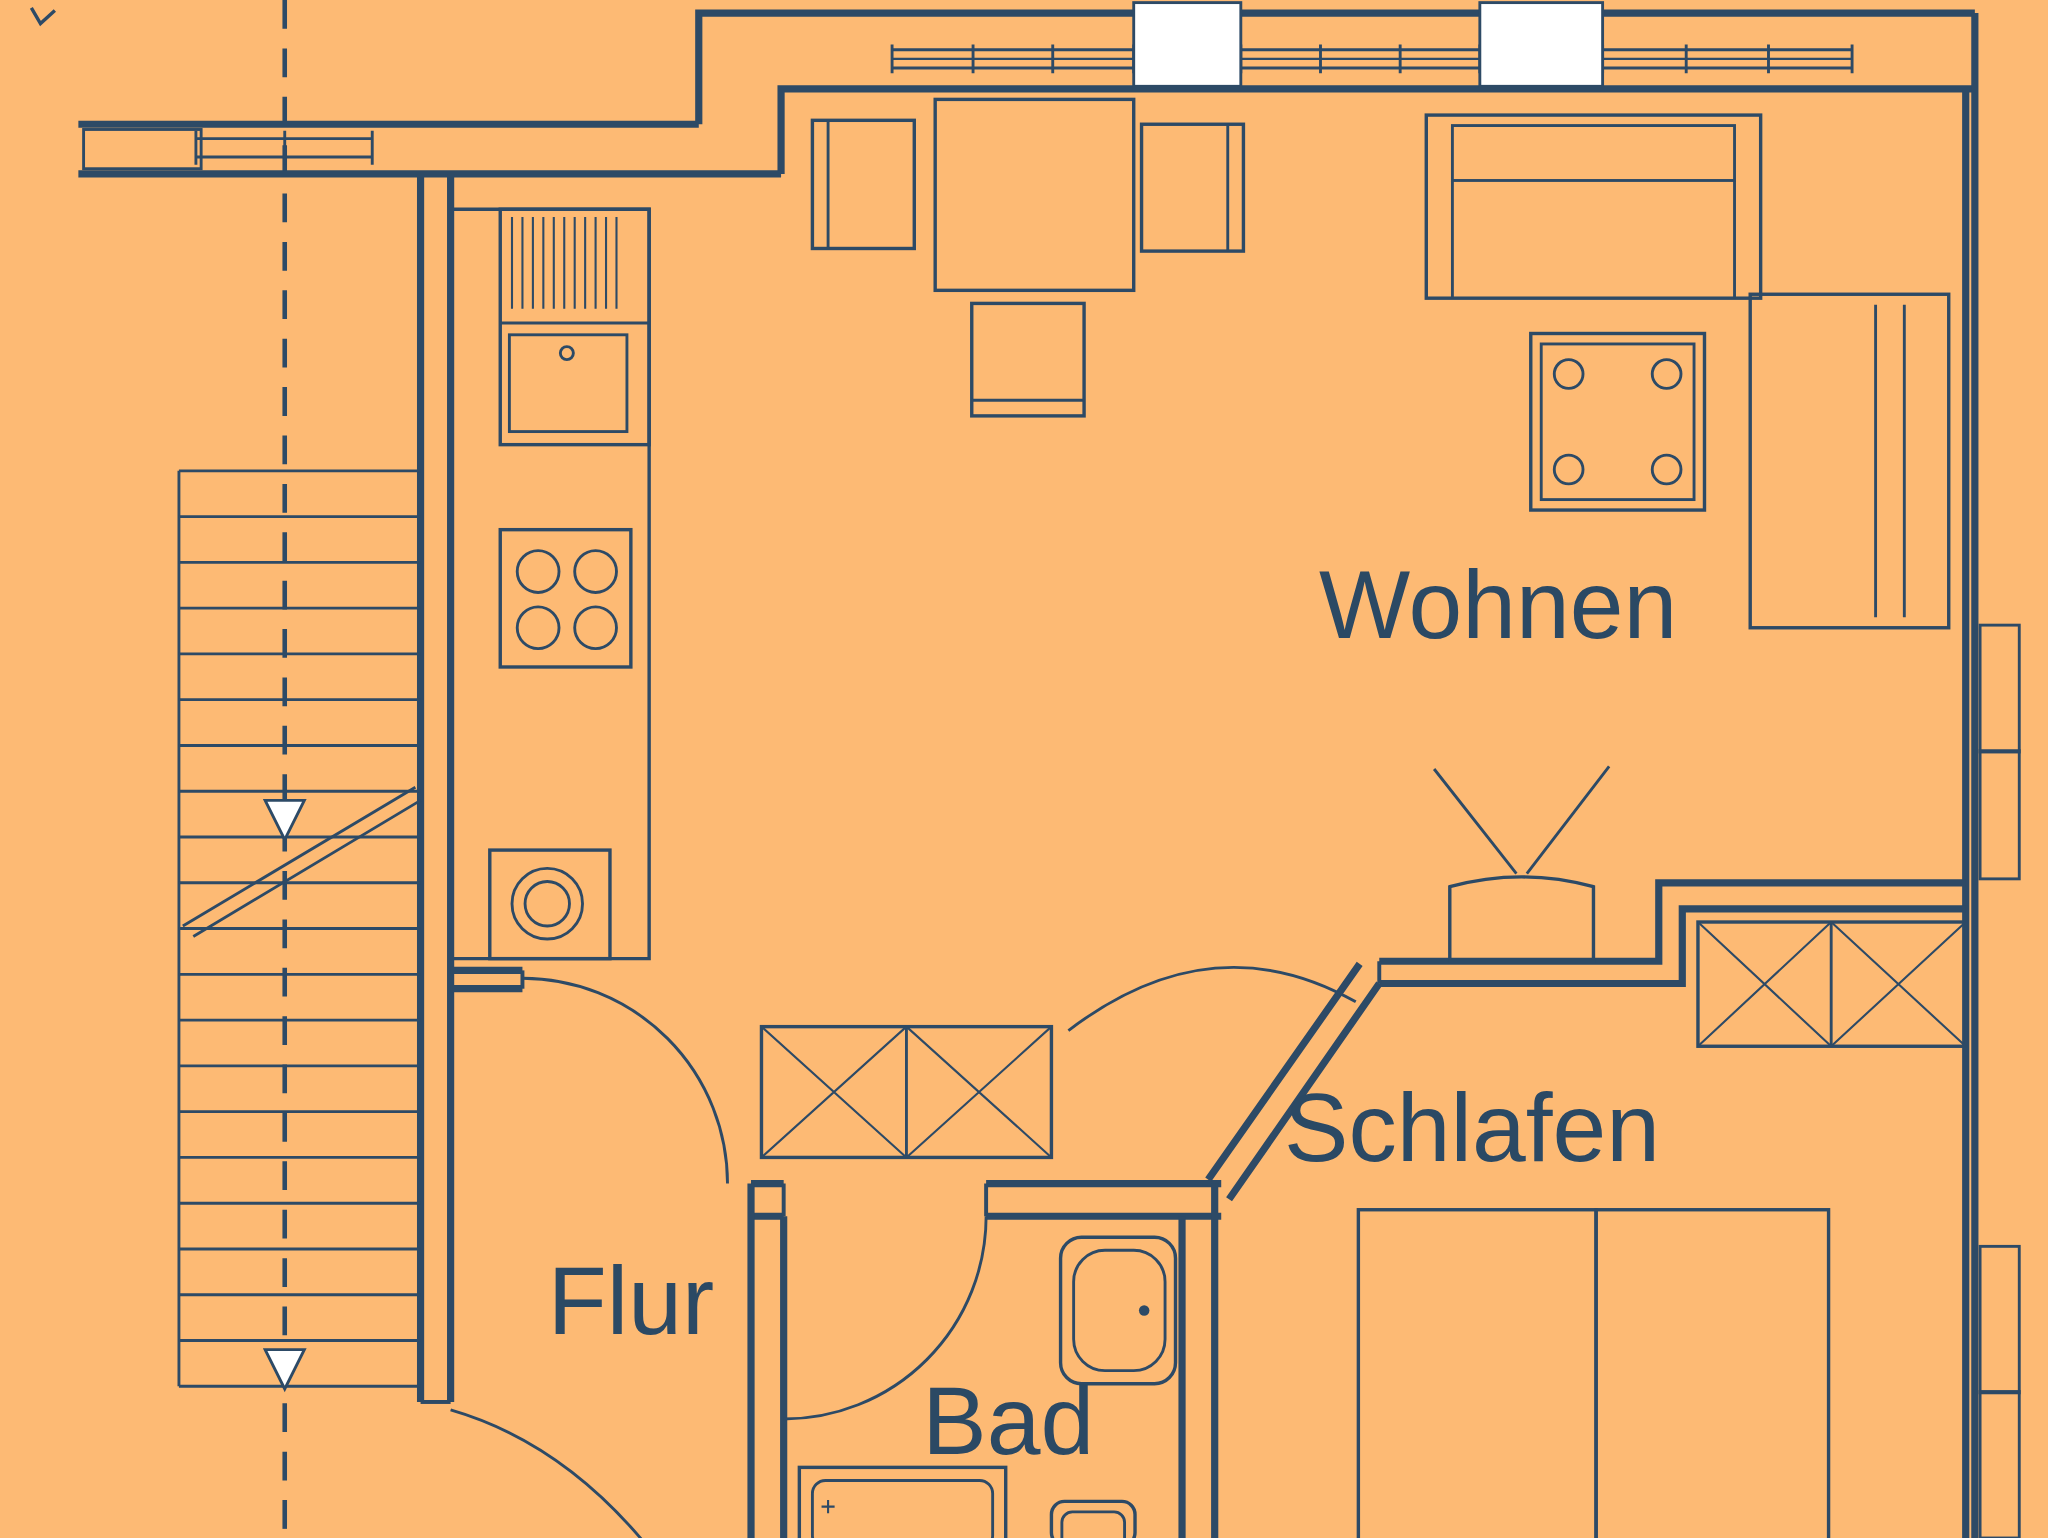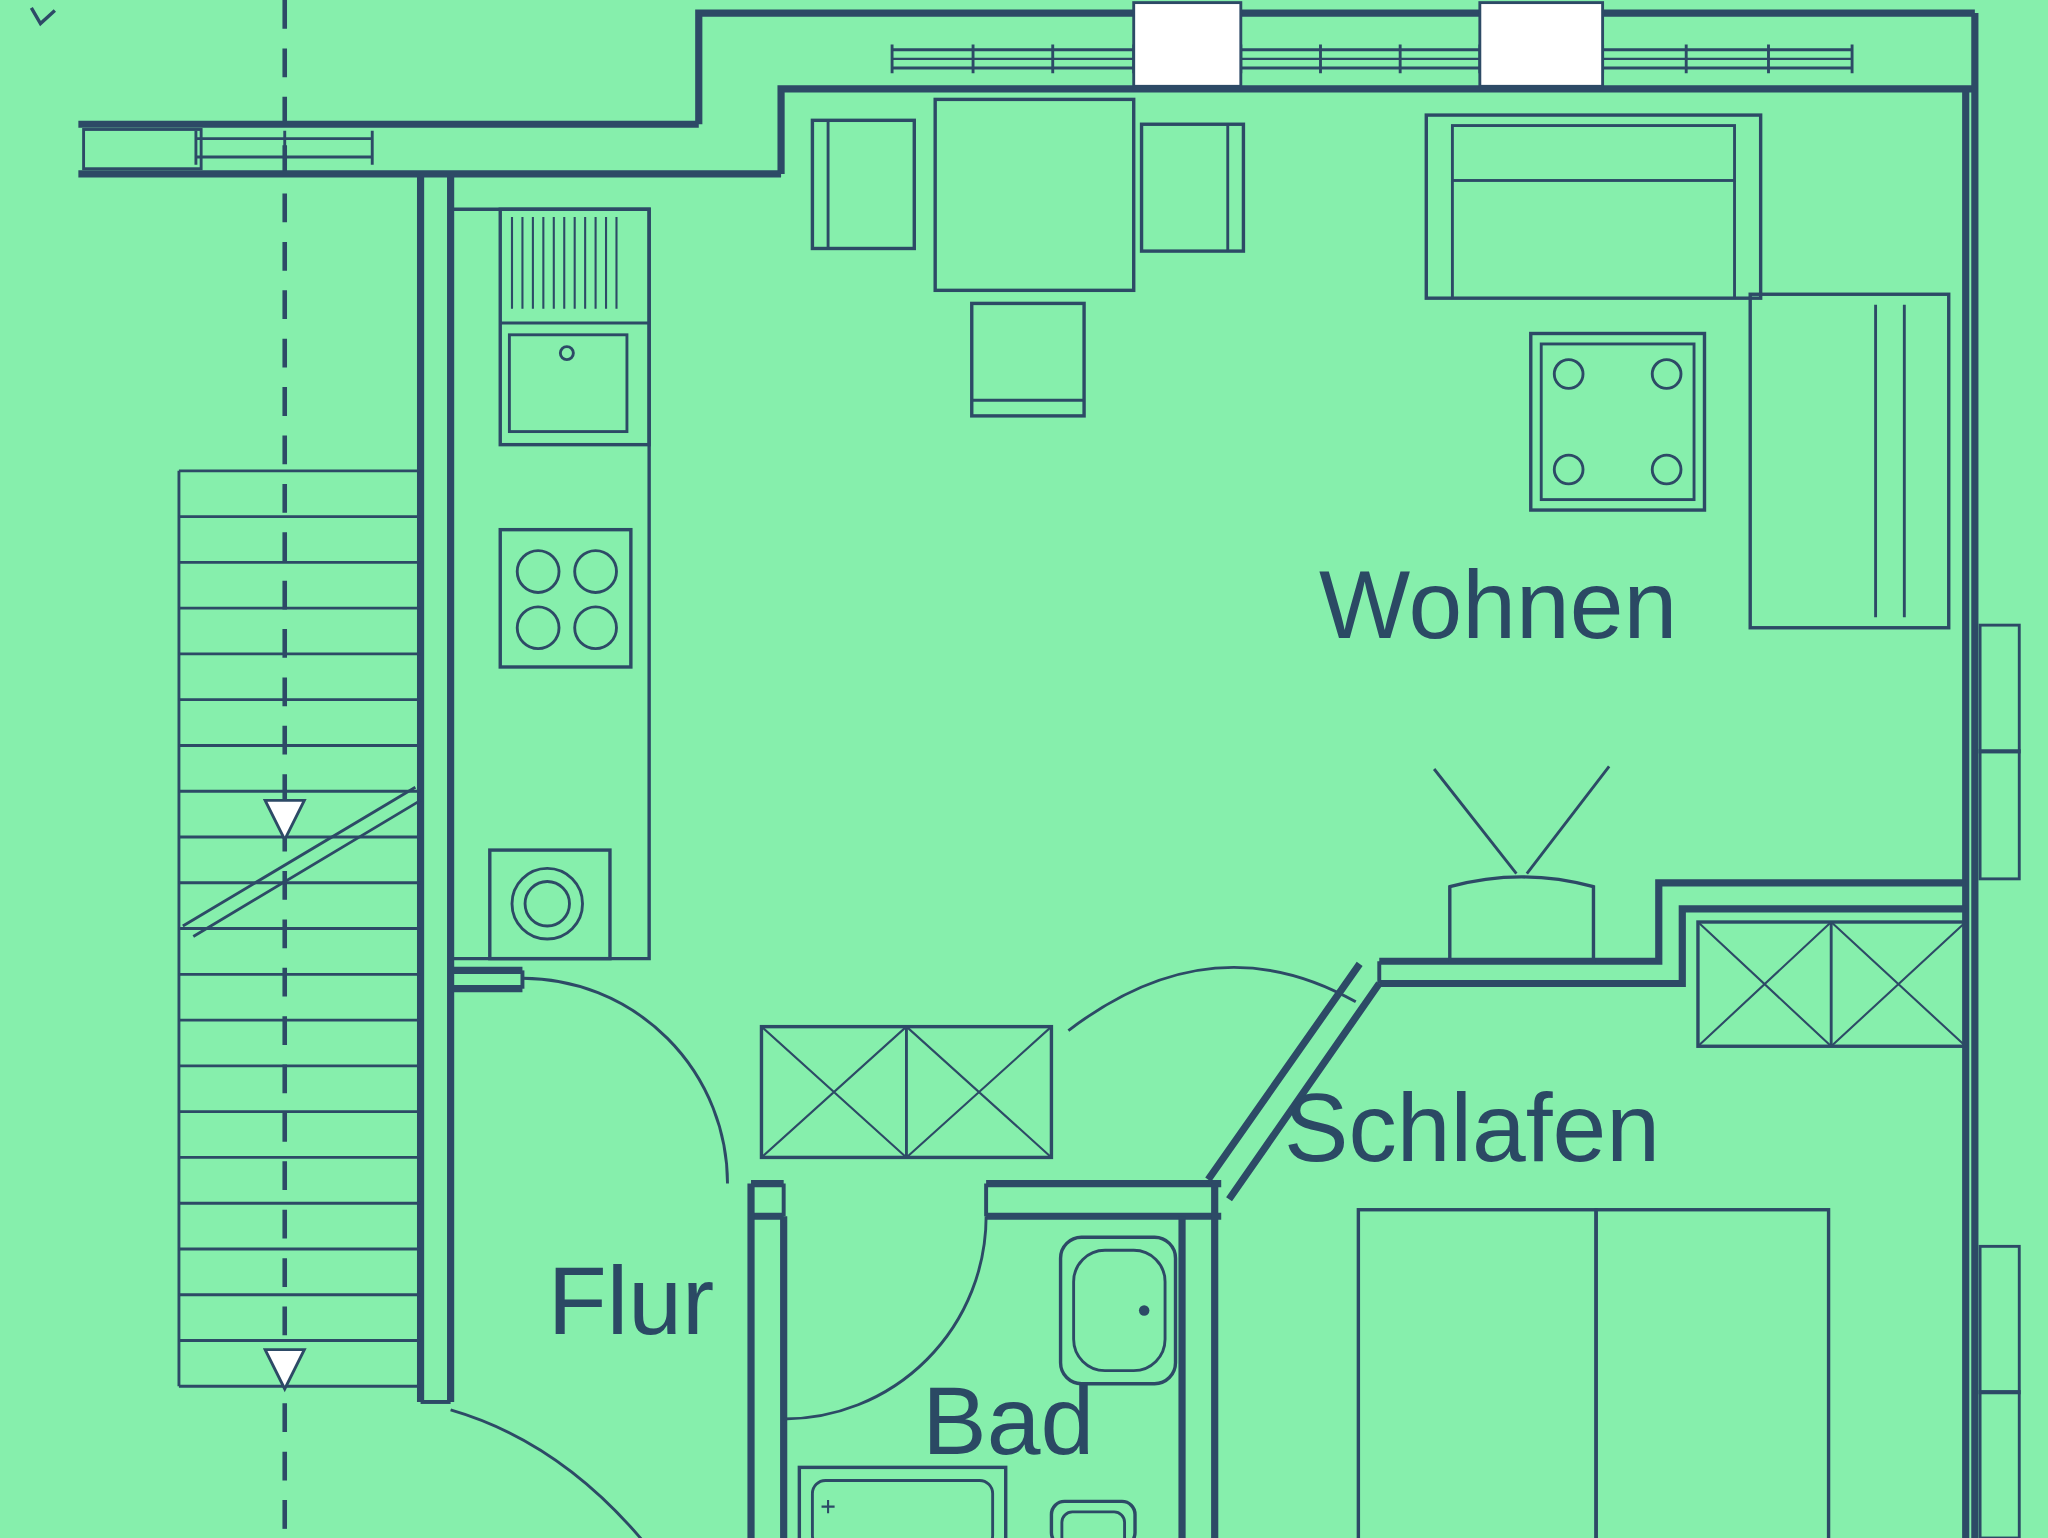--- a/index.html
+++ b/index.html
@@ -1,16 +1,16 @@
 <!DOCTYPE html>
 <html><head>
 <meta charset="utf-8">
 <style>
   html,body{margin:0;padding:0;background:#ffffff;}
-  .canvas{width:2048px;height:1538px;overflow:hidden;background:#86efac;}
+  .canvas{width:2048px;height:1538px;overflow:hidden;background:#fdba74;}
   svg{display:block;width:2048px;height:1538px;}
   .ln{stroke:#2d4a66;fill:none;stroke-linecap:butt;stroke-linejoin:miter;}
   .w5{stroke-width:5.5;}
   .w3{stroke-width:3;}
   .w25{stroke-width:2.6;}
   .w2{stroke-width:2.2;}
   .w15{stroke-width:1.6;}
   .dash{stroke-dasharray:22 15;stroke-width:3.5;}
   .fill-white{fill:#ffffff;}
   .dot{fill:#2d4a66;stroke:none;}

